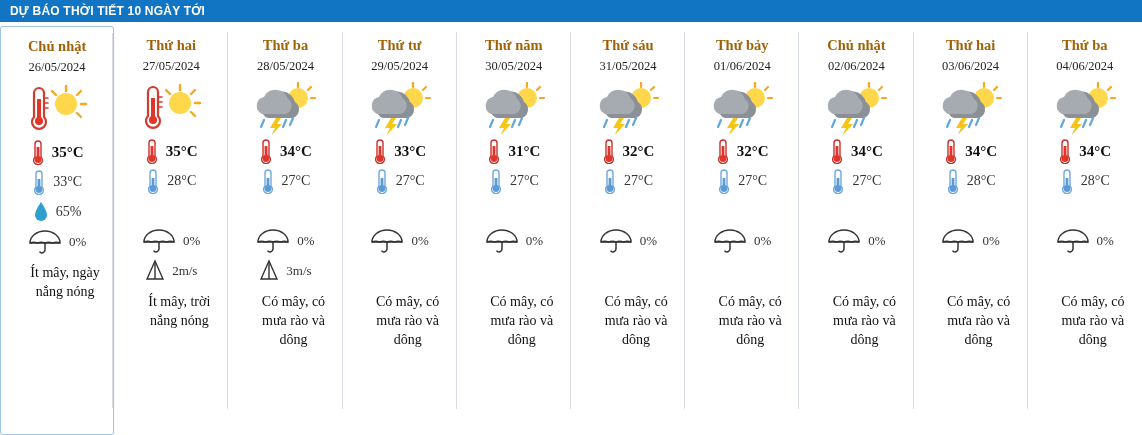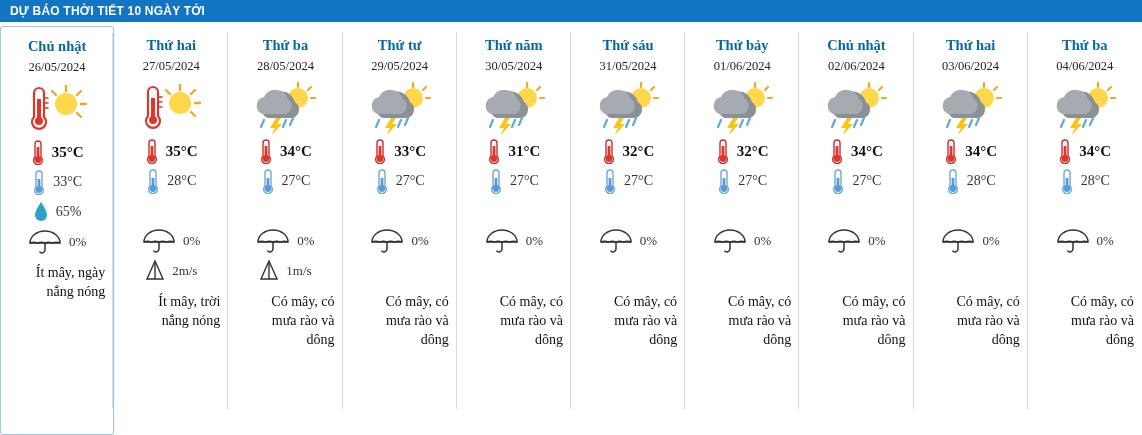--- a/index.html
+++ b/index.html
@@ -55,21 +55,21 @@
   }
   .day.selected {
     border: 1px solid #9fc5e8;
     border-radius: 3px;
     background: #ffffff;
     box-shadow: 0 0 2px rgba(0,0,0,.12);
   }
   .dow {
     font-weight: bold;
     font-size: 14.5px;
-    color: #0369a1;
+    color: #a16207;
     line-height: 18px;
   }
   .date {
     font-size: 12.5px;
     color: #222222;
     margin-top: 4px;
     line-height: 16px;
   }
   .icon-wrap {
     height: 56px;
@@ -101,21 +101,21 @@
   }
   .row.rain .val, .row.wind .val {
     font-size: 13px;
     color: #333333;
   }
   .row.empty { visibility: hidden; }
   .desc {
     margin-top: 6px;
     font-size: 14px;
     color: #111111;
-    text-align: right;
+    text-align: center;
     line-height: 19px;
     padding: 0 8px;
     margin-left: 16px;
   }
   svg { display: block; }
 </style>
 </head>
 <body>
 
 <div id="app">
@@ -325,21 +325,21 @@
 </span>
           <span class="val">0%</span>
         </div>
         <div class="row wind">
           <span>
   <svg width="20" height="24" viewBox="0 0 20 24">
     <path d="M10 2 L18 20 H2 Z" fill="none" stroke="#333333" stroke-width="1.4"></path>
     <line x1="10" y1="2" x2="10" y2="20" stroke="#333333" stroke-width="1.4"></line>
   </svg>
 </span>
-          <span class="val">1m/s</span>
+          <span class="val">3m/s</span>
         </div>
         <div class="desc">Có mây, có mưa rào và dông</div>
       </div>
       <div class="day">
         <div class="dow">Thứ tư</div>
         <div class="date">29/05/2024</div>
         <div class="icon-wrap">
           <span>
   <svg width="66" height="52" viewBox="0 0 66 52">
     <circle cx="46" cy="16" r="10" fill="#ffd74a"></circle>

